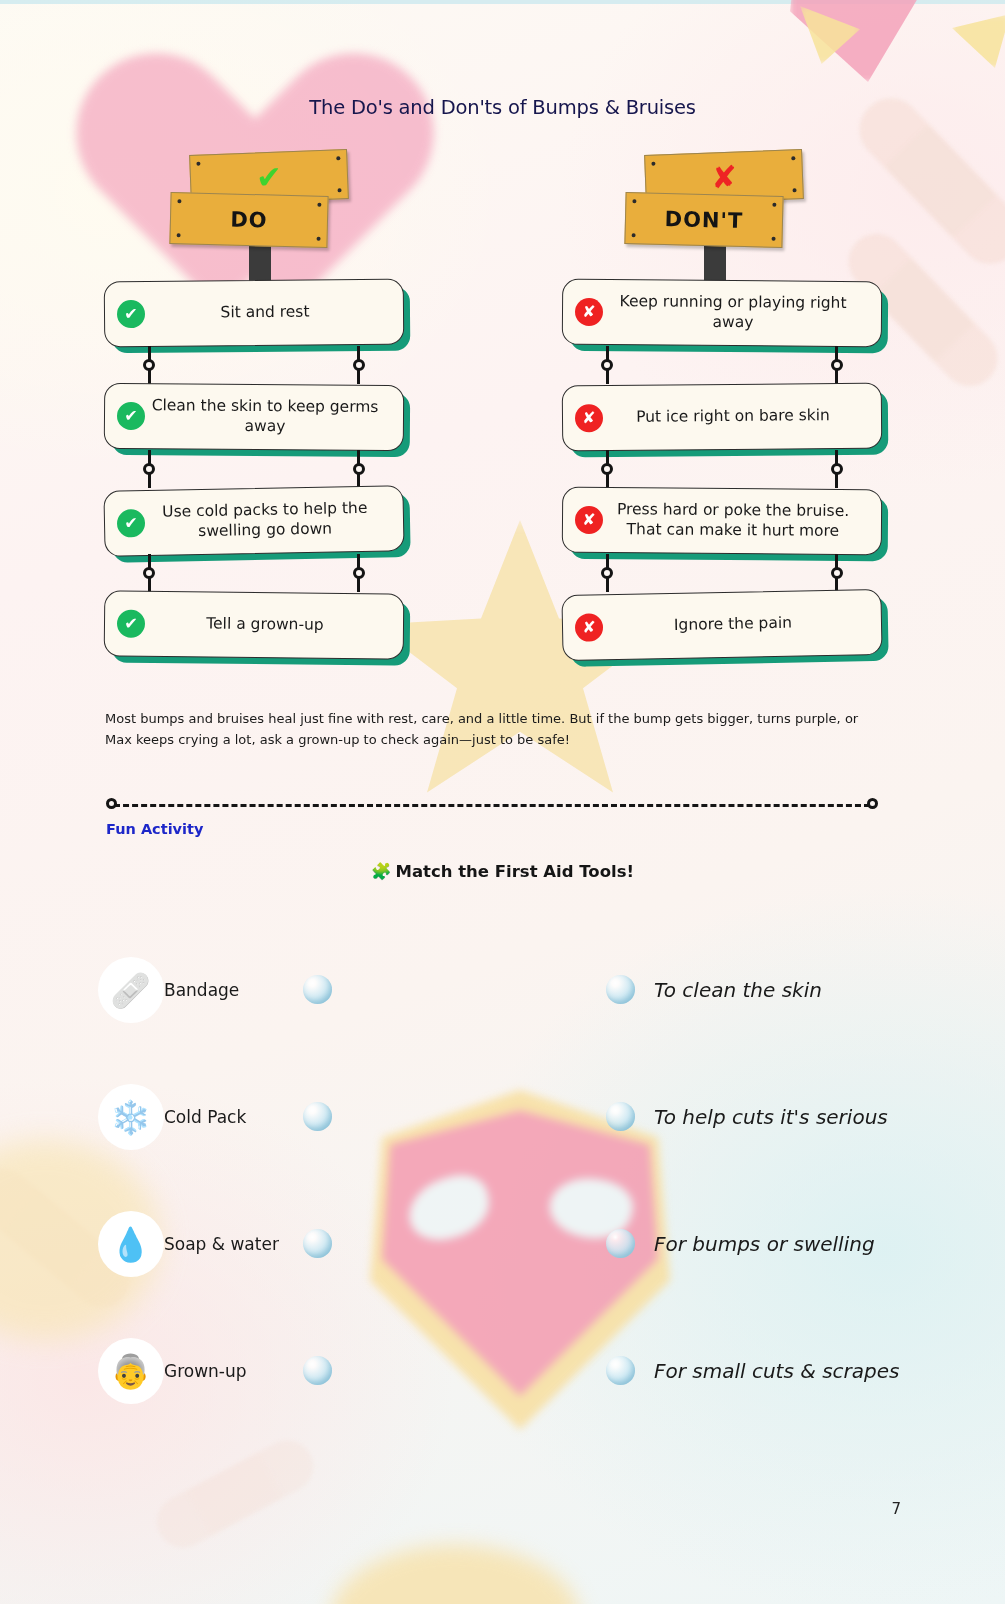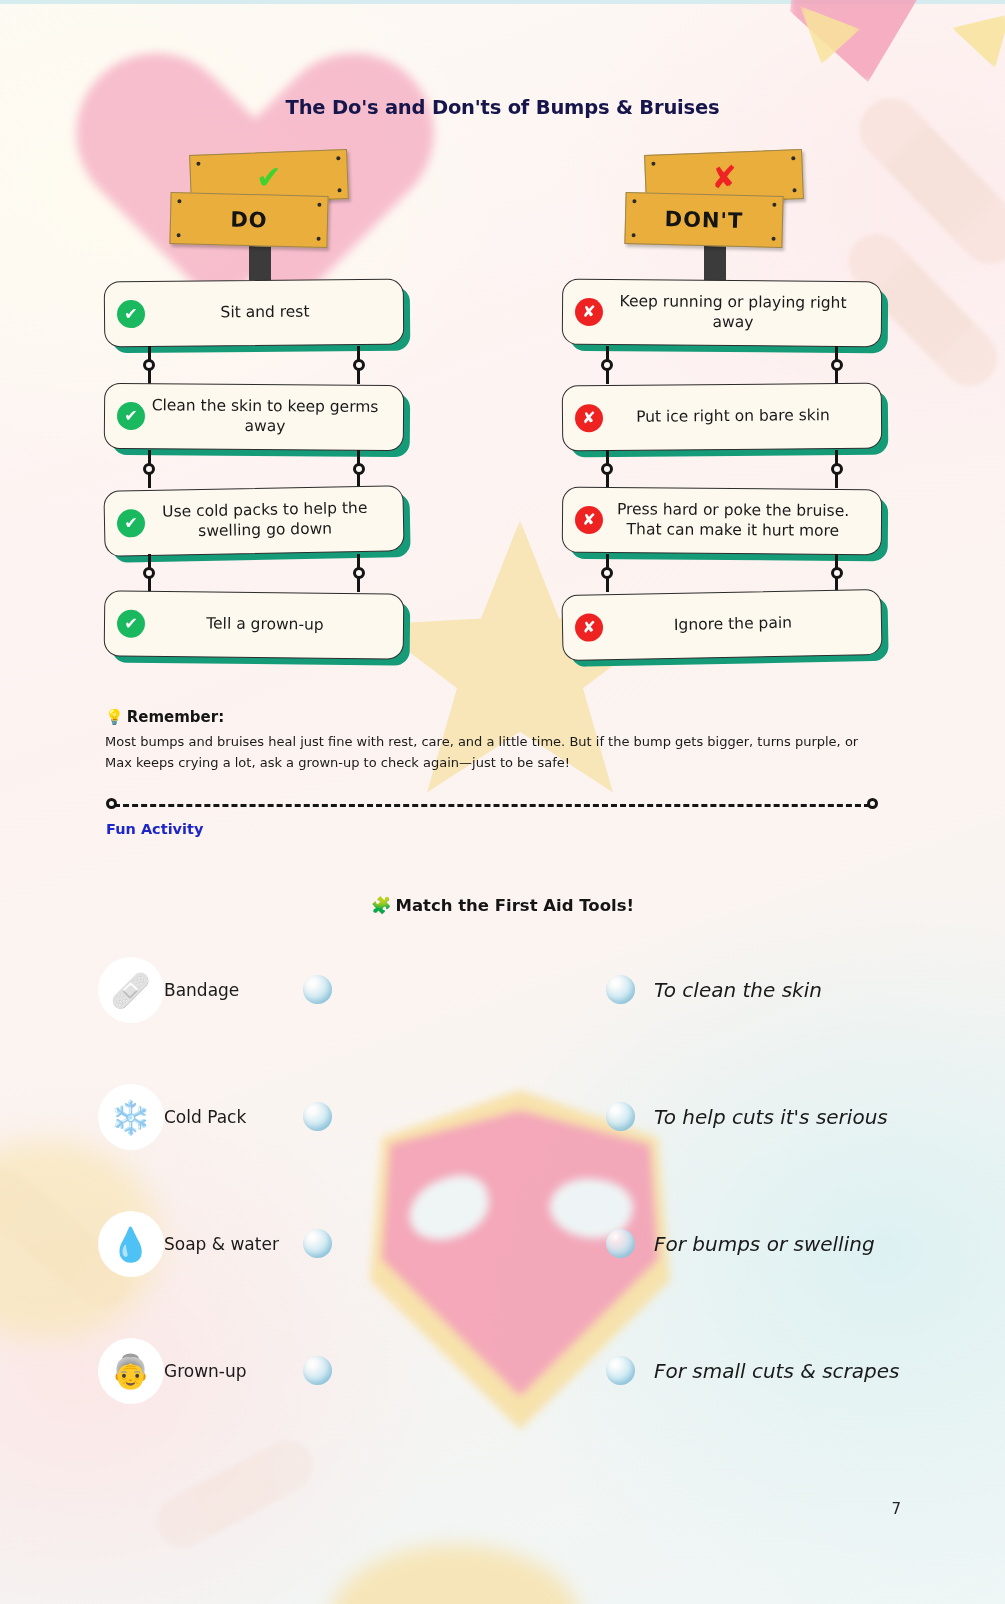--- a/index.html
+++ b/index.html
@@ -147,21 +147,21 @@
 
   
   #content { position: absolute; inset: 0; }
 
   .page-title {
     position: absolute;
     top: 96px; left: 0; width: 100%;
     text-align: center;
     font-family: "DejaVu Sans", "Liberation Sans", sans-serif;
     font-size: 19.5px;
-    font-weight: bold;
+    font-weight: normal;
     color: #16164d;
     letter-spacing: -0.2px;
   }
 
   
   .signpost { position: absolute; }
   .post {
     position: absolute;
     width: 22px; height: 78px;
     background: #3b3b3b;
@@ -315,21 +315,21 @@
     position: absolute;
     left: 106px; top: 821px;
     font-size: 14.5px;
     font-weight: bold;
     color: #1d27c9;
   }
 
   
   .match-title {
     position: absolute;
-    top: 896px; left: 0; width: 100%;
+    top: 862px; left: 0; width: 100%;
     text-align: center;
     font-size: 16.5px;
     font-weight: bold;
     color: #151515;
   }
   .match-title .puzzle { color: #5cb13a; margin-right: 4px; }
 
   .match-instruction {
     position: absolute;
     left: 108px; top: 905px;
@@ -538,23 +538,20 @@
         <span class="knob r"></span>
       </div>
 
       <div class="flow-card tilt-c">
         <span class="badge no">✘</span>
         <span class="flow-text">Ignore the pain</span>
       </div>
     </div>
 
     <div id="remember">
-      <div class="remember-head">
-        <span class="bulb">💡</span><span>Remember:</span>
-      </div>
       <div class="remember-body">Most bumps and bruises heal just fine with rest, care, and a little time. But if the bump gets bigger, turns purple, or Max keeps crying a lot, ask a grown-up to check again—just to be safe!</div>
     </div>
 
     <div id="divider">
       <span class="end-dot l"></span>
       <span class="dash-line"></span>
       <span class="end-dot r"></span>
     </div>
 
     <div class="fun-activity">Fun Activity</div>

